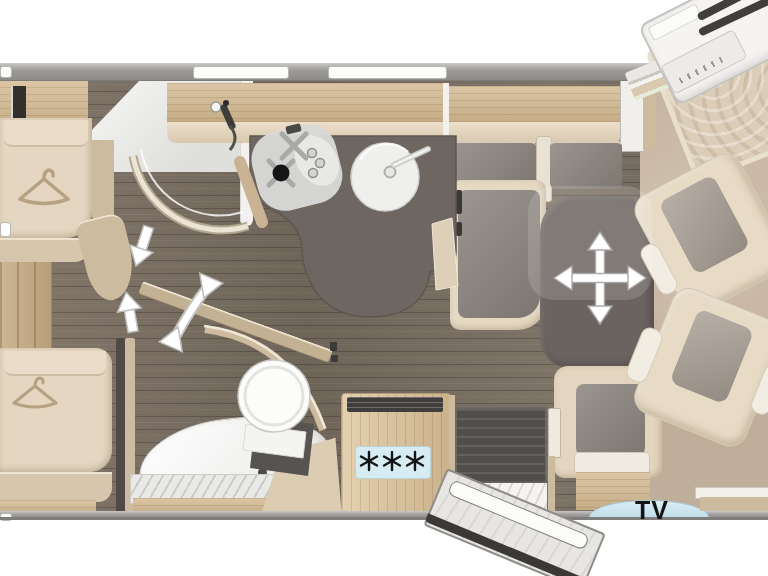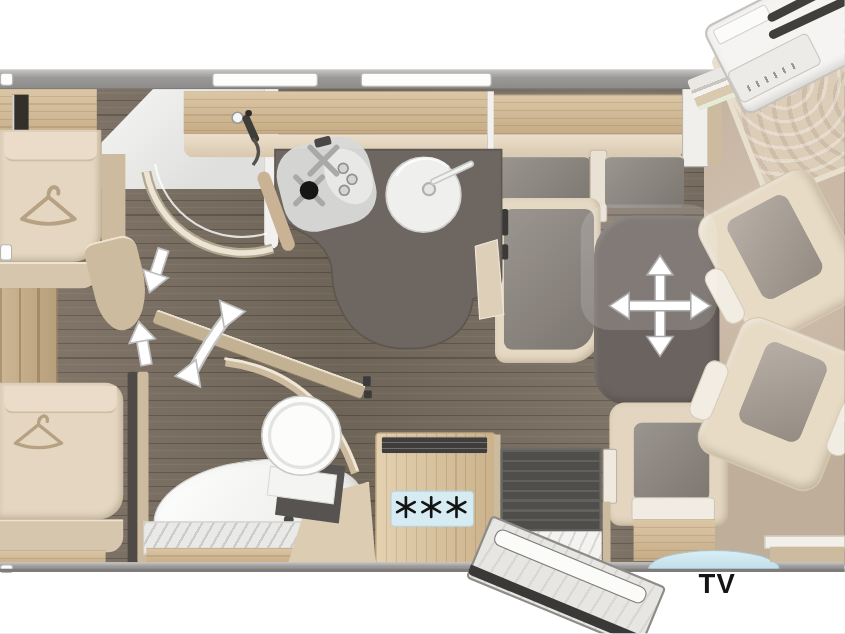--- a/index.html
+++ b/index.html
@@ -269,14 +269,14 @@
   </svg>
 
   <div class="abs thresh z6" style="left:445px;top:483px;width:102px;height:37px;"></div>
   <div class="abs z7" style="left:447px;top:468px;width:168px;height:58px;transform:rotate(22.5deg);transform-origin:left top;">
     <div class="abs" style="left:0;top:0;width:168px;height:58px;background:#e8e6e2;border:2px solid #8e8c88;border-radius:4px;
          background-image:repeating-linear-gradient(100deg, rgba(150,148,144,.18) 0 2px, rgba(0,0,0,0) 2px 12px);"></div>
     <div class="abs" style="left:10px;top:8px;width:146px;height:14px;background:#fbfbfa;border:1.5px solid #7f7d79;border-radius:7px;"></div>
     <div class="abs" style="left:0;top:49px;width:168px;height:9px;background:#3a3937;border-radius:0 0 4px 4px;"></div>
   </div>
 
-  <div class="abs tvlabel z7" style="left:612px;top:517px;width:80px;text-align:center;">TV</div>
+  <div class="abs tvlabel z7" style="left:612px;top:496px;width:80px;text-align:center;">TV</div>
 </div>
 
 </body></html>

